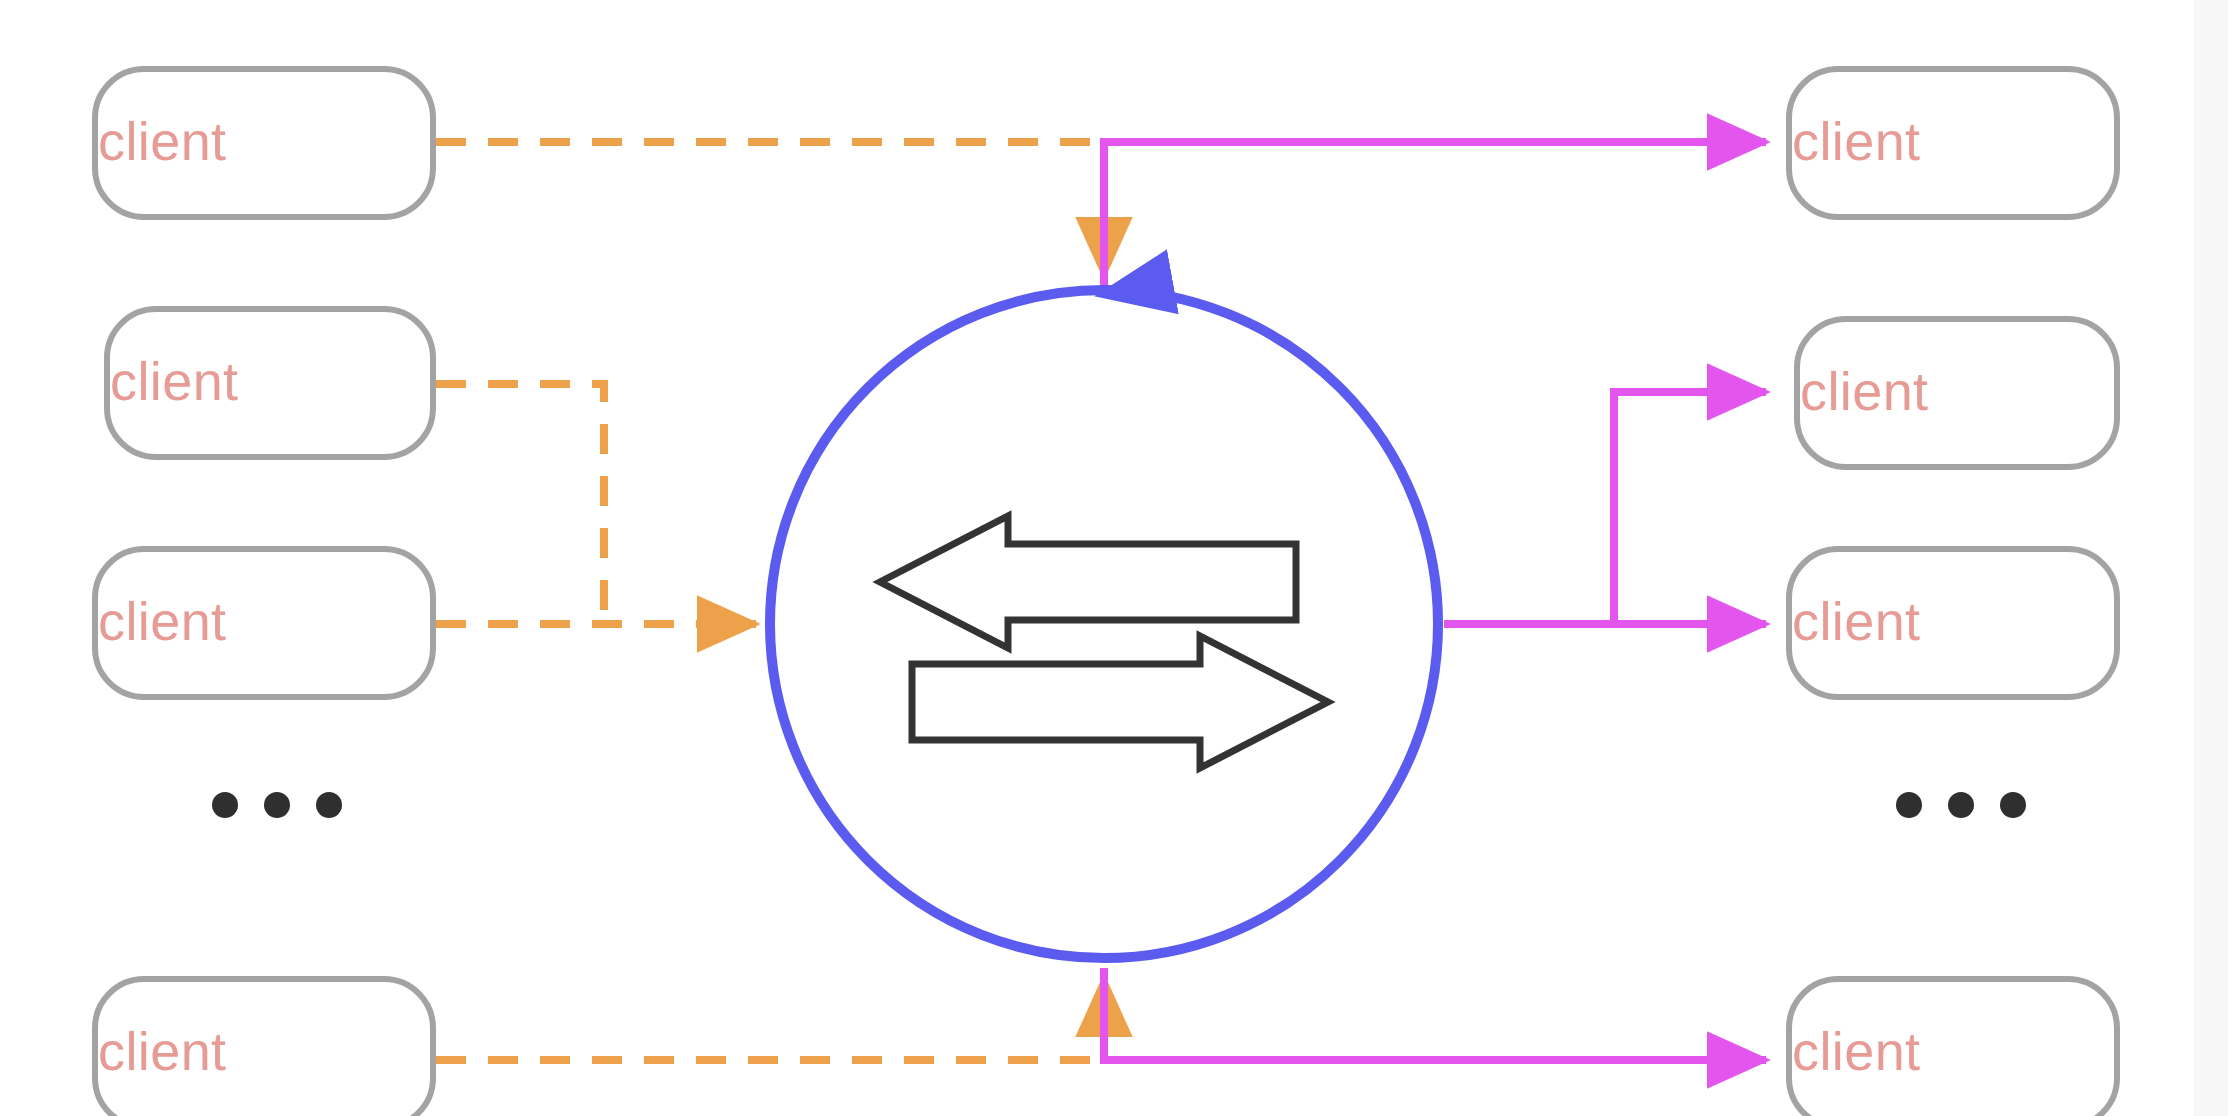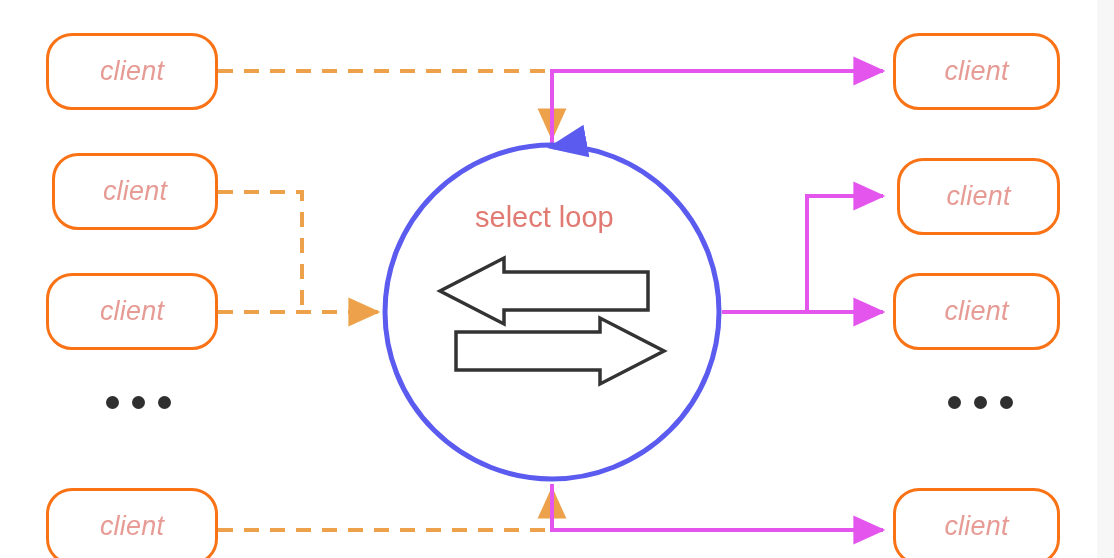--- a/index.html
+++ b/index.html
@@ -33,26 +33,25 @@
     left: 0;
     top: 0;
     width: 1114px;
     height: 558px;
   }
   
   .client-node {
     position: absolute;
     box-sizing: border-box;
     background: #ffffff;
-    border: 3px solid #f97316;
+    border: 3px solid #a3a3a3;
     border-radius: 26px;
     display: flex;
     align-items: center;
-    justify-content: center;
-    font-style: italic;
+    justify-content: flex-start;
   }
   .client-label {
     color: #e79b95;
     font-size: 27px;
     font-family: "Liberation Sans", sans-serif;
     letter-spacing: 0.2px;
     line-height: 1;
     white-space: nowrap;
   }
   
@@ -120,21 +119,20 @@
 
     <circle cx="552" cy="312" r="167" fill="#ffffff" fill-opacity="0" stroke="#5b5bef" stroke-width="5"></circle>
 
     <path d="M 586 141 L 553 147" fill="none" stroke="#5b5bef" stroke-width="5" marker-end="url(#arrow-blue)"></path>
 
     <path d="M 648 272 L 504 272 L 504 258 L 440 291 L 504 324 L 504 310 L 648 310 Z" fill="#ffffff" stroke="#333333" stroke-width="3.5" stroke-linejoin="miter"></path>
 
     <path d="M 456 332 L 600 332 L 600 318 L 664 351 L 600 384 L 600 370 L 456 370 Z" fill="#ffffff" stroke="#333333" stroke-width="3.5" stroke-linejoin="miter"></path>
   </svg>
 
-  <div class="center-label" style="left:475px; top:203px;">select loop</div>
 
   <div class="client-node" style="left:46px;  top:33px;  width:172px; height:77px;">
     <span class="client-label">client</span>
   </div>
 
   <div class="client-node" style="left:52px;  top:153px; width:166px; height:77px;">
     <span class="client-label">client</span>
   </div>
 
   <div class="client-node" style="left:46px;  top:273px; width:172px; height:77px;">

